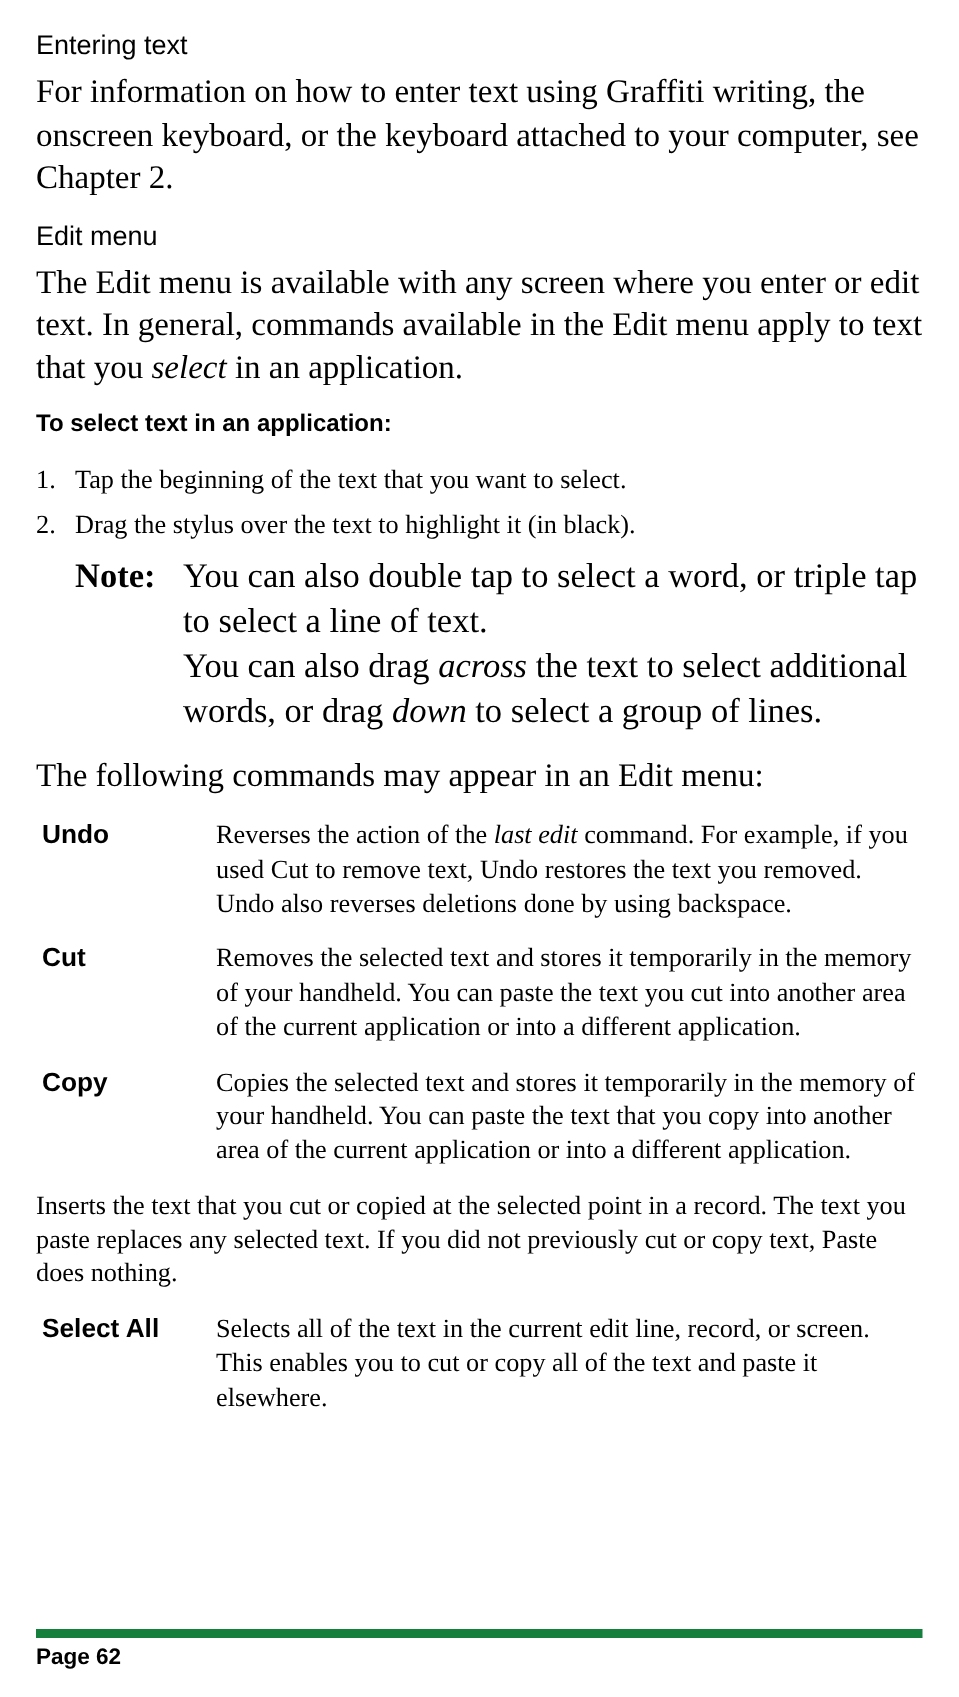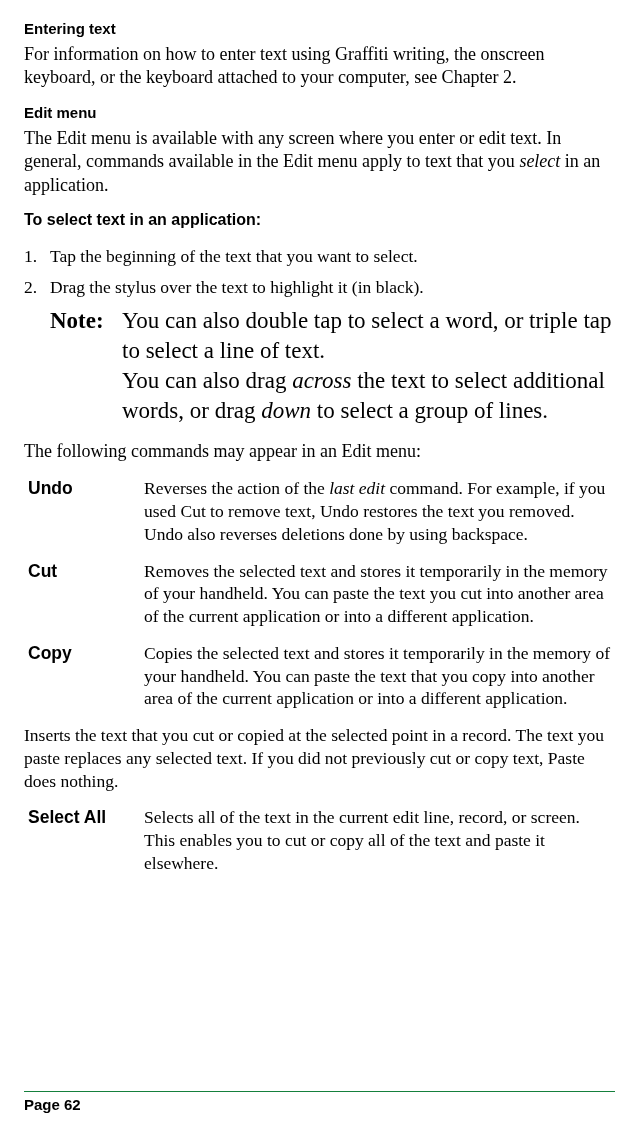--- a/index.html
+++ b/index.html
@@ -15,26 +15,26 @@
       color: #000;
       background: #fff;
       display: flex;
       flex-direction: column;
     }
     .content {
       flex: 1;
     }
     .section-title {
       font-family: 'Trebuchet MS', 'Lucida Grande', Tahoma, Arial, sans-serif;
-      font-weight: bold;
-      font-size: 15px;
+      font-weight: normal;
+      font-size: 18px;
       margin-bottom: 6px;
     }
     .body-text {
-      font-size: 18px;
+      font-size: 22px;
       line-height: 1.3;
       margin-bottom: 14px;
     }
     .italic {
       font-style: italic;
     }
     .subheading {
       font-family: 'Trebuchet MS', 'Lucida Grande', Tahoma, Arial, sans-serif;
       font-weight: bold;
       font-size: 16px;
@@ -86,21 +86,21 @@
     }
     .edit-desc {
       flex: 1;
     }
     .footer {
       display: flex;
       justify-content: space-between;
       font-family: 'Trebuchet MS', 'Lucida Grande', Tahoma, Arial, sans-serif;
       font-weight: bold;
       font-size: 15px;
-      border-top: 1px solid #15803d;
+      border-top: 6px solid #15803d;
       padding-top: 4px;
       margin-top: 8px;
     }
   </style>
 </head>
 <body>
 
 <div class="content">
   <div class="section-title">Entering text</div>
   <p class="body-text">For information on how to enter text using Graffiti writing, the onscreen keyboard, or the keyboard attached to your computer, see Chapter 2.</p>

